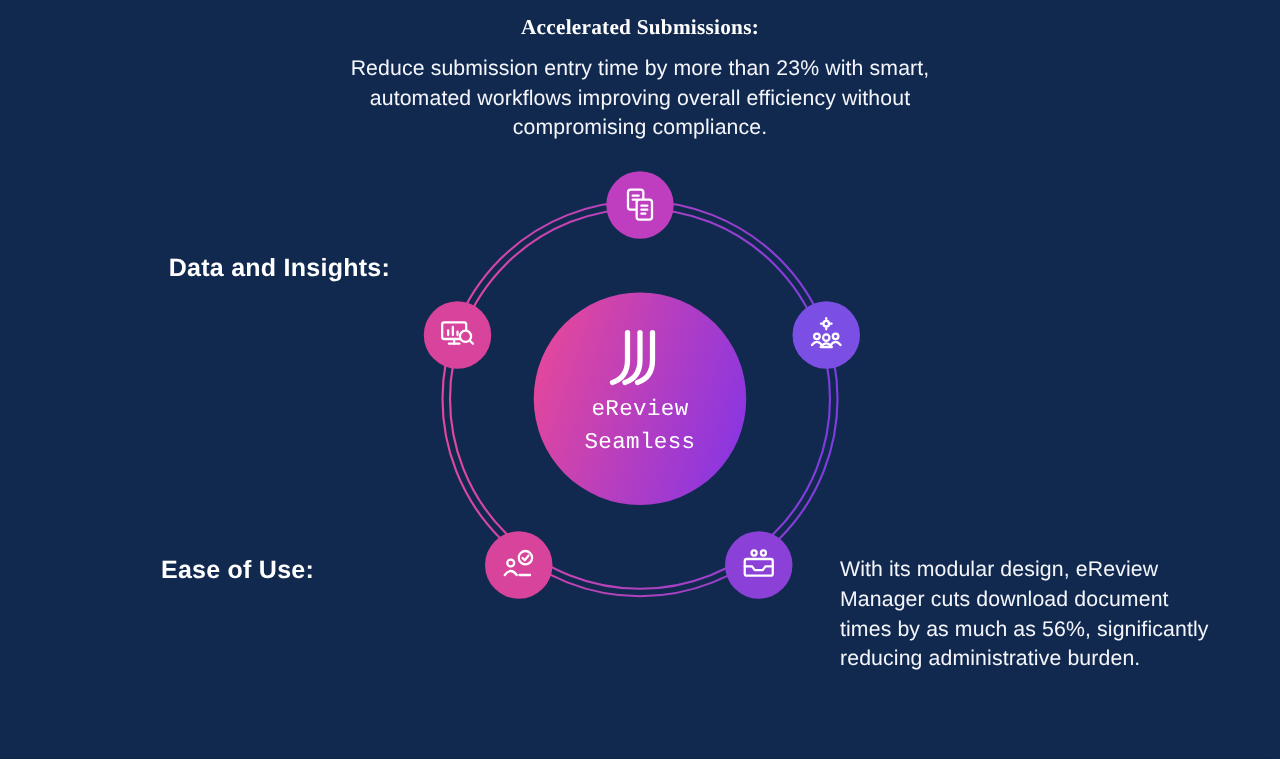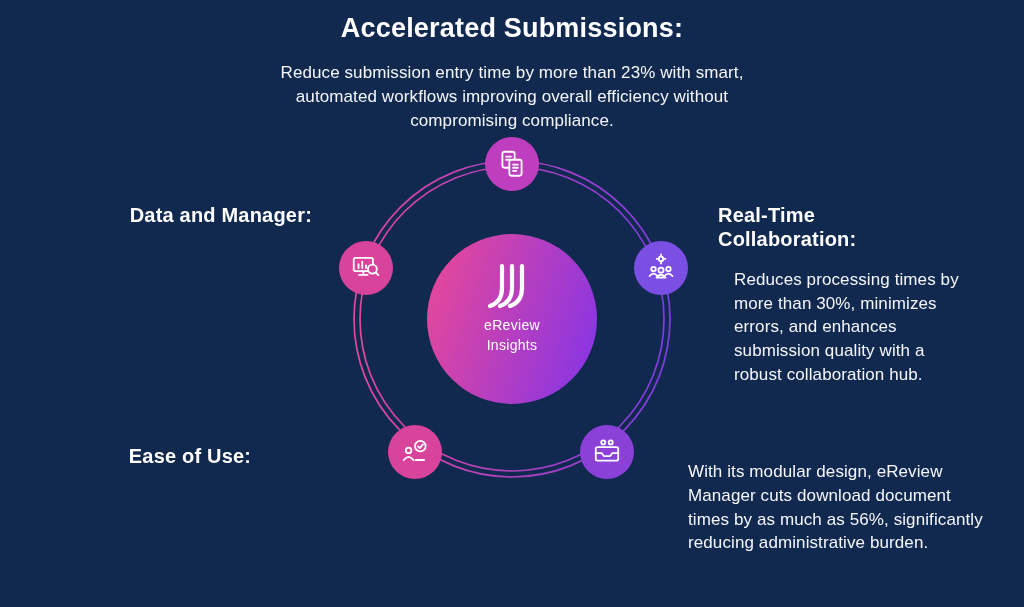--- a/index.html
+++ b/index.html
@@ -10,38 +10,38 @@
   }
   .ring{position:absolute;left:0;top:0;pointer-events:none;}
   .ringc{fill:none;stroke:url(#ringGrad);stroke-width:1.7;}
 
   .block{position:absolute;}
   .block h2{
     margin:0 0 9px 0;font-size:20px;font-weight:700;color:#ffffff;
     letter-spacing:.2px;white-space:pre-line;line-height:1.22;
   }
   .block p{
-    margin:16px;font-size:17px;line-height:1.40;color:#f4f6fb;
+    margin:0;font-size:17px;line-height:1.40;color:#f4f6fb;
     white-space:pre-line;letter-spacing:.1px;
   }
   .block.top{left:0;top:12px;width:1024px;text-align:center;}
-  .block.top h2{font-size:27px;margin-bottom:10px;}
+  .block.top h2{font-size:17px;margin-bottom:10px;font-family:Liberation Serif, serif;}
   .block.left{left:18px;top:203px;width:294px;text-align:right;}
   .block.right{left:718px;top:203px;width:260px;text-align:left;}
   .block.bleft{left:18px;top:444px;width:344px;text-align:center;}
   .block.bright{left:672px;top:444px;width:340px;text-align:left;}
 
   .hub{
     position:absolute;left:427px;top:234px;width:170px;height:170px;
     border-radius:50%;
     background:linear-gradient(108deg,#E2479D 10%,#8C36E0 90%);
     text-align:center;
   }
   .hub .logo{display:block;margin:28px auto 2px auto;width:64px;height:52px;}
-  .hub-name{font-size:14px;line-height:1.42;color:#ffffff;letter-spacing:.3px;}
+  .hub-name{font-size:18px;line-height:1.42;color:#ffffff;letter-spacing:.3px;font-family:Liberation Mono, monospace;}
 
   .badge{
     position:absolute;width:54px;height:54px;border-radius:50%;
     display:flex;align-items:center;justify-content:center;
     background:#c04;
   }
   .badge svg{width:32px;height:32px;}
   .badge .stroke{fill:none;stroke:#fff;stroke-width:1.7;stroke-linecap:round;stroke-linejoin:round;}
   .badge .fillbg{fill:var(--badge);stroke:#fff;stroke-width:1.7;stroke-linecap:round;stroke-linejoin:round;}
 </style>
@@ -62,32 +62,23 @@
   </svg>
 
   <section class="block top">
     <h2>Accelerated Submissions:</h2>
     <p>Reduce submission entry time by more than 23% with smart,
 automated workflows improving overall efficiency without
 compromising compliance.</p>
   </section>
 
   <section class="block left">
-    <h2>Data and Manager:</h2>
+    <h2>Data and Insights:</h2>
   </section>
 
-  <section class="block right">
-    <h2>Real-Time
-Collaboration:</h2>
-    <p>Reduces processing times by
-more than 30%, minimizes
-errors, and enhances
-submission quality with a
-robust collaboration hub.</p>
-  </section>
 
   <section class="block bleft">
     <h2>Ease of Use:</h2>
   </section>
 
   <section class="block bright">
     <p>With its modular design, eReview
 Manager cuts download document
 times by as much as 56%, significantly
 reducing administrative burden.</p>
@@ -96,21 +87,21 @@
   <div class="hub">
     <svg class="logo" viewBox="0 0 64 52" aria-hidden="true">
       <g fill="none" stroke="#ffffff" stroke-width="4.2" stroke-linecap="round">
         <path d="M 22 4 L 22 26 Q 22 40 10 44"></path>
         <path d="M 32 4 L 32 26 Q 32 40 20 44"></path>
         <path d="M 42 4 L 42 26 Q 42 40 30 44"></path>
       </g>
     </svg>
     <div class="hub-name">
       <div>eReview</div>
-      <div>Insights</div>
+      <div>Seamless</div>
     </div>
   </div>
 
   <div class="badge" style="left: 485px; top: 137px; background: rgb(191, 62, 192); --badge: #BF3EC0;">
     <svg viewBox="0 0 30 30" aria-hidden="true">
       <g class="stroke">
         <rect x="6" y="3.5" width="11.5" height="15" rx="2"></rect>
         <line x1="9.5" y1="8" x2="14" y2="8"></line>
         <line x1="9.5" y1="11" x2="13" y2="11"></line>
       </g>

